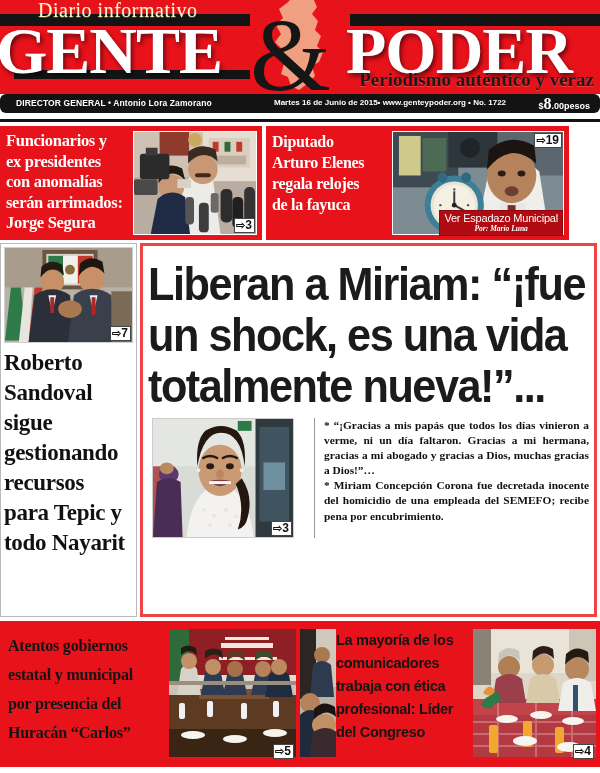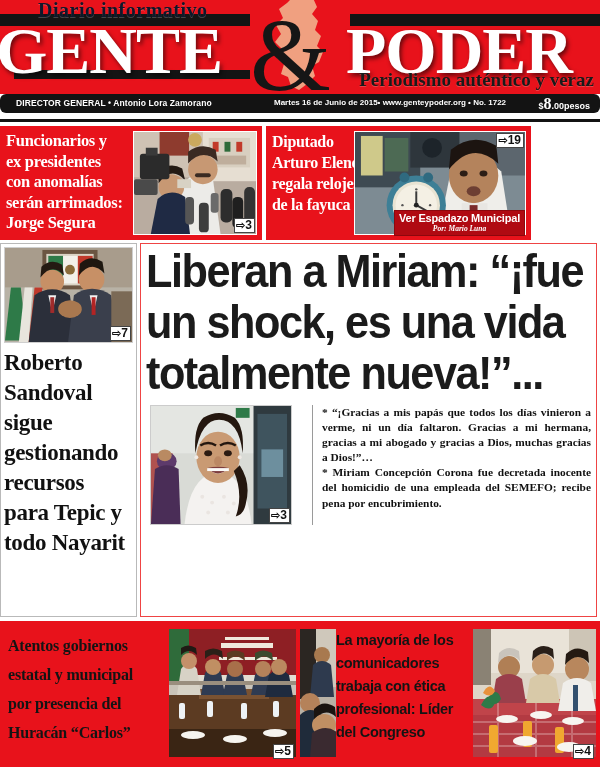--- a/index.html
+++ b/index.html
@@ -27,21 +27,21 @@
     position:absolute; right:0; top:14px; width:250px; height:12px;
     background:#141414;
   }
   .mh-blackbar-b {
     position:absolute; left:14px; top:70px; width:236px; height:9px;
     background:#141414;
   }
   .tagline-top {
     position:absolute; left:38px; top:-1px;
     font-family:"Liberation Serif", serif;
-    font-weight:bold; font-size:20px; color:#0f172a;
+    font-weight:normal; font-size:20px; color:#fef9c3;
     letter-spacing:0.5px; z-index:6;
     text-shadow:0 1px 0 rgba(255,255,255,.22);
   }
   .logo-gente {
     position:absolute; left:-4px; top:20px;
     font-family:"Liberation Serif", serif;
     font-weight:bold; font-size:66px; line-height:62px;
     color:#ffffff; letter-spacing:-1px;
     z-index:5;
     text-shadow:2px 3px 4px rgba(0,0,0,.55);
@@ -99,21 +99,21 @@
   .infobar-thin { width:600px; height:3px; background:#131313; }
   .infobar-gap2 { width:600px; height:4px; background:#ffffff; }
 
   
   .toprow { display:flex; width:600px; height:114px; }
   .teaser {
     background:#E8121B; position:relative; overflow:hidden;
     border:1px solid #E8121B;
   }
   .teaser.left  { width:262px; margin-right:4px; }
-  .teaser.right { width:265px; }
+  .teaser.right { width:303px; }
   .teaser-head {
     position:absolute; left:5px; top:4px;
     font-family:"Liberation Serif", serif;
     font-weight:bold; font-size:16.5px; line-height:20.5px;
     color:#ffffff; letter-spacing:-0.3px;
     width:152px;
   }
   .teaser.right .teaser-head { width:118px; font-size:16px; line-height:21px; }
   .teaser-photo {
     position:absolute; top:4px; right:4px;
@@ -133,22 +133,22 @@
     width:129px; height:96px; position:relative; overflow:hidden;
     border:1px solid #cfcfcf;
   }
   .cl-head {
     margin-top:5px;
     font-family:"Liberation Serif", serif;
     font-weight:bold; font-size:23px; line-height:30px;
     color:#111; letter-spacing:-0.3px;
   }
   .col-main {
-    width:457px; border:1px solid #ef4444; background:#fff;
-    position:relative; padding:1px 5px;
+    width:457px; border:3px solid #ef4444; background:#fff;
+    position:relative; padding:12px 5px;
   }
   .main-head {
     font-family:"Liberation Sans", sans-serif;
     font-weight:bold;
     font-size:47px; line-height:51px;
     letter-spacing:-1.6px;
     color:#1b1b1b;
     transform:scaleX(0.92);
     transform-origin:left top;
     white-space:nowrap;
@@ -205,21 +205,21 @@
 
   
   .cap-strip {
     position:absolute; right:5px; bottom:3px;
     background:#B00A12; padding:1px 4px 2px 4px;
     z-index:25; text-align:center;
     border:1px solid #8d070d;
   }
   .cap-t {
     font-family:"Liberation Sans", sans-serif;
-    font-weight:bold; font-size:11px; color:#fff; line-height:12px;
+    font-weight:normal; font-size:11px; color:#fff; line-height:12px;
     letter-spacing:-0.2px;
   }
   .cap-s {
     font-family:"Liberation Serif", serif;
     font-style:italic; font-weight:bold;
     font-size:7.5px; color:#fff; line-height:9px;
   }
 
   
   .ph { position:absolute; inset:0; }

